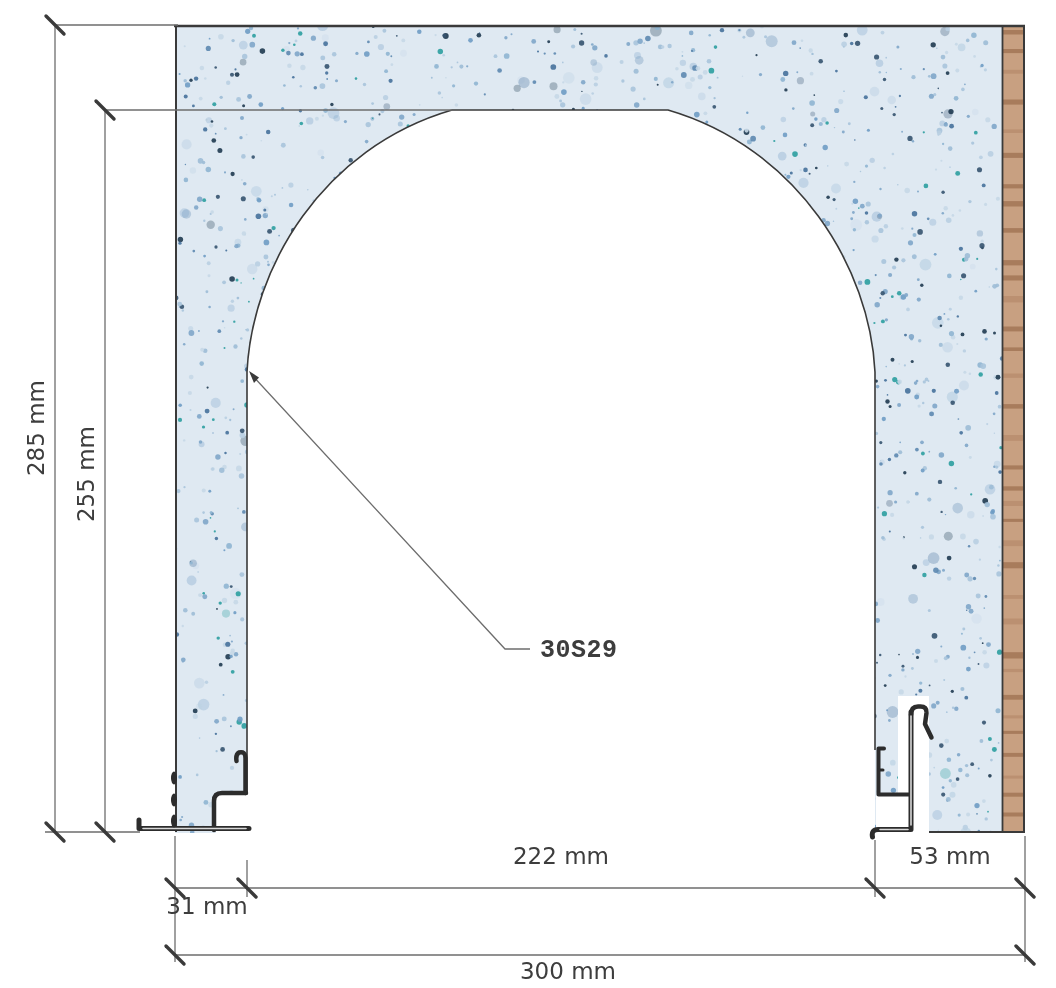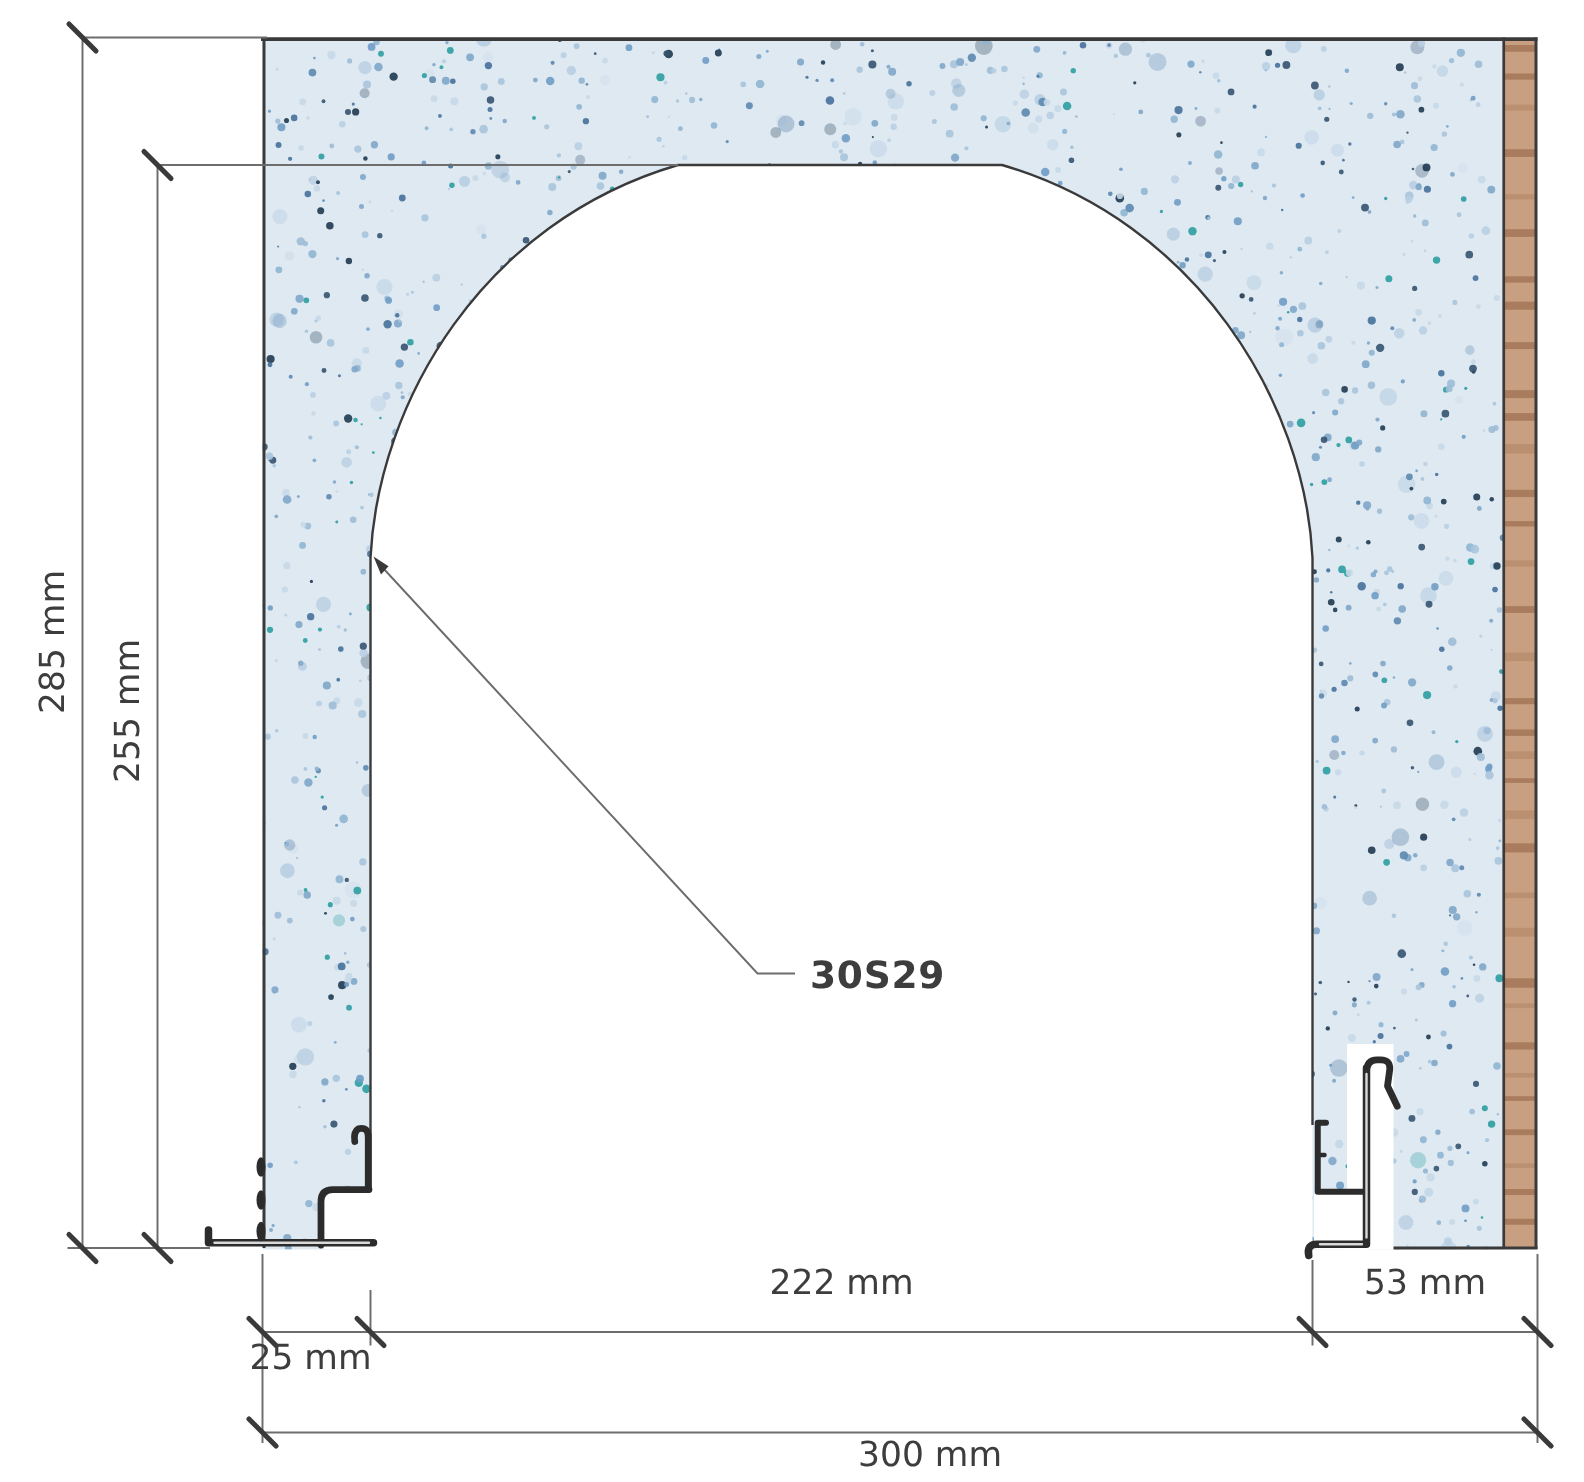--- a/index.html
+++ b/index.html
@@ -19,20 +19,21 @@
   }
   .stage svg{position:absolute;left:0;top:0;}
   .lbl{
     position:absolute;color:var(--label-text);font-size:23px;line-height:1;
     white-space:nowrap;transform:translate(-50%,-50%);
   }
   .rot{transform:translate(-50%,-50%) rotate(-90deg);}
   .part{
     font-weight:bold;font-size:25px;letter-spacing:0.5px;
     transform:translate(0,-50%);
+    font-family:Liberation Mono, monospace;
   }
   .dimstroke{stroke:var(--dim-line);stroke-width:1.3;fill:none;}
   .tickstroke{stroke:var(--tick);stroke-width:3.4;stroke-linecap:round;}
   .outline{stroke:var(--block-outline);fill:none;}
   .profile{stroke:var(--profile);fill:none;stroke-linejoin:round;stroke-linecap:round;}
   .profcore{stroke:#d9d9d9;stroke-width:1.6;fill:none;stroke-linecap:round;}
 </style>
 </head>
 <body>
 
@@ -2829,18 +2830,18 @@
       <path class="profile" stroke-width="5" d="M872.5,837 Q871,829.5 878,829.5 L911,829.5 L911,712"></path>
       <path class="profile" stroke-width="4.5" d="M911,715 Q911,706.5 918,706.5 L920.5,706.5 Q927,706.5 926.5,713 L925,724 L931.5,737.5"></path>
       <path class="profile" stroke-width="4" d="M884,748.5 L878.5,748.5 L878.5,794.5 L911,794.5"></path>
       <path class="profile" stroke-width="3" d="M878.5,770 L883,770"></path>
       <path class="profcore" d="M880,829.5 H908 M911,825 V716"></path>
     </g>
   </svg>
 
   <div class="lbl rot" style="left:36px;top:428px">285 mm</div>
   <div class="lbl rot" style="left:86px;top:474px">255 mm</div>
-  <div class="lbl" style="left:207px;top:906px">25 mm</div>
+  <div class="lbl" style="left:207px;top:906px">31 mm</div>
   <div class="lbl" style="left:561px;top:856px">222 mm</div>
   <div class="lbl" style="left:950px;top:856px">53 mm</div>
-  <div class="lbl" style="left:620px;top:971px">300 mm</div>
+  <div class="lbl" style="left:568px;top:971px">300 mm</div>
   <div class="lbl part" style="left:540px;top:650px">30S29</div>
 </div>
 
 </body></html>

